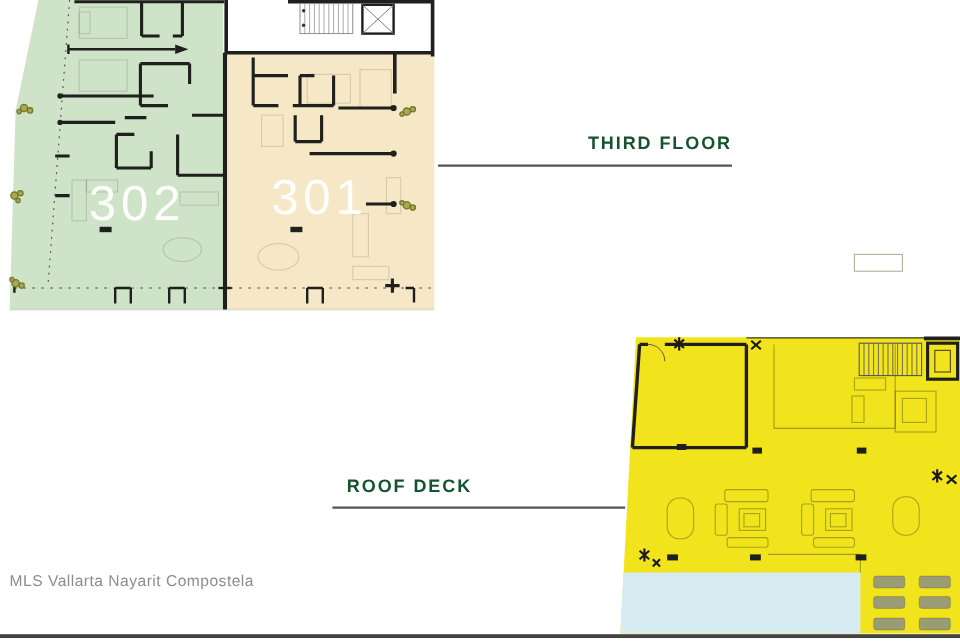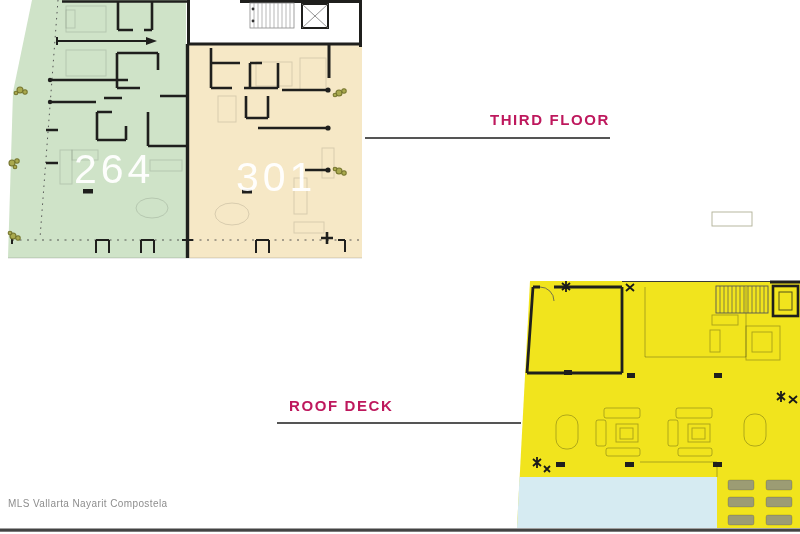--- a/index.html
+++ b/index.html
@@ -2,33 +2,33 @@
 <html><head>
 <meta charset="utf-8">
 <style>
   html,body{margin:0;padding:0;background:#ffffff;}
   #stage{
     position:relative;width:800px;height:534px;overflow:hidden;background:#ffffff;
     font-family:"Liberation Sans",sans-serif;
   }
   #plan-svg{position:absolute;left:0;top:0;}
   .floor-label{
-    position:absolute;color:#be185d;font-size:15px;font-weight:600;
+    position:absolute;color:#14532d;font-size:15px;font-weight:600;
     letter-spacing:1.6px;white-space:nowrap;
   }
   #third-floor-label{left:460px;top:111px;width:150px;text-align:right;}
   #roof-deck-label{left:289px;top:397px;}
   .unit-number{
     position:absolute;color:rgba(255,255,255,0.95);font-size:41px;font-weight:400;
     letter-spacing:4px;white-space:nowrap;line-height:1;
   }
   #unit-302-number{left:74px;top:149px;}
-  #unit-301-number{left:236px;top:144px;margin-top:13px;}
+  #unit-301-number{left:226px;top:144px;}
   #watermark{
-    position:absolute;left:8px;top:498px;color:#8d8d8d;font-size:10px;
+    position:absolute;left:8px;top:476px;color:#8d8d8d;font-size:13px;
     letter-spacing:0.4px;
     text-align:center;
   }
 </style>
 </head>
 <body>
 
 <div id="stage">
 
 <svg id="plan-svg" width="800" height="534" viewBox="0 0 800 534">
@@ -224,21 +224,21 @@
       <rect x="766" y="515" width="26" height="10" rx="2"></rect>
     </g>
   </g>
 
   <line x1="365" y1="138" x2="610" y2="138" stroke-width="1.8" stroke="#555555"></line>
   <line x1="277" y1="423" x2="521" y2="423" stroke-width="1.8" stroke="#555555"></line>
 
   <rect x="0" y="528.5" width="800" height="3.2" fill="#434343"></rect>
 </svg>
 
-<div class="unit-number" id="unit-302-number">264</div>
+<div class="unit-number" id="unit-302-number">302</div>
 <div class="unit-number" id="unit-301-number">301</div>
 
 <div class="floor-label" id="third-floor-label">THIRD FLOOR</div>
 <div class="floor-label" id="roof-deck-label">ROOF DECK</div>
 
 <div id="watermark">MLS Vallarta Nayarit Compostela</div>
 
 </div>
 
 </body></html>

